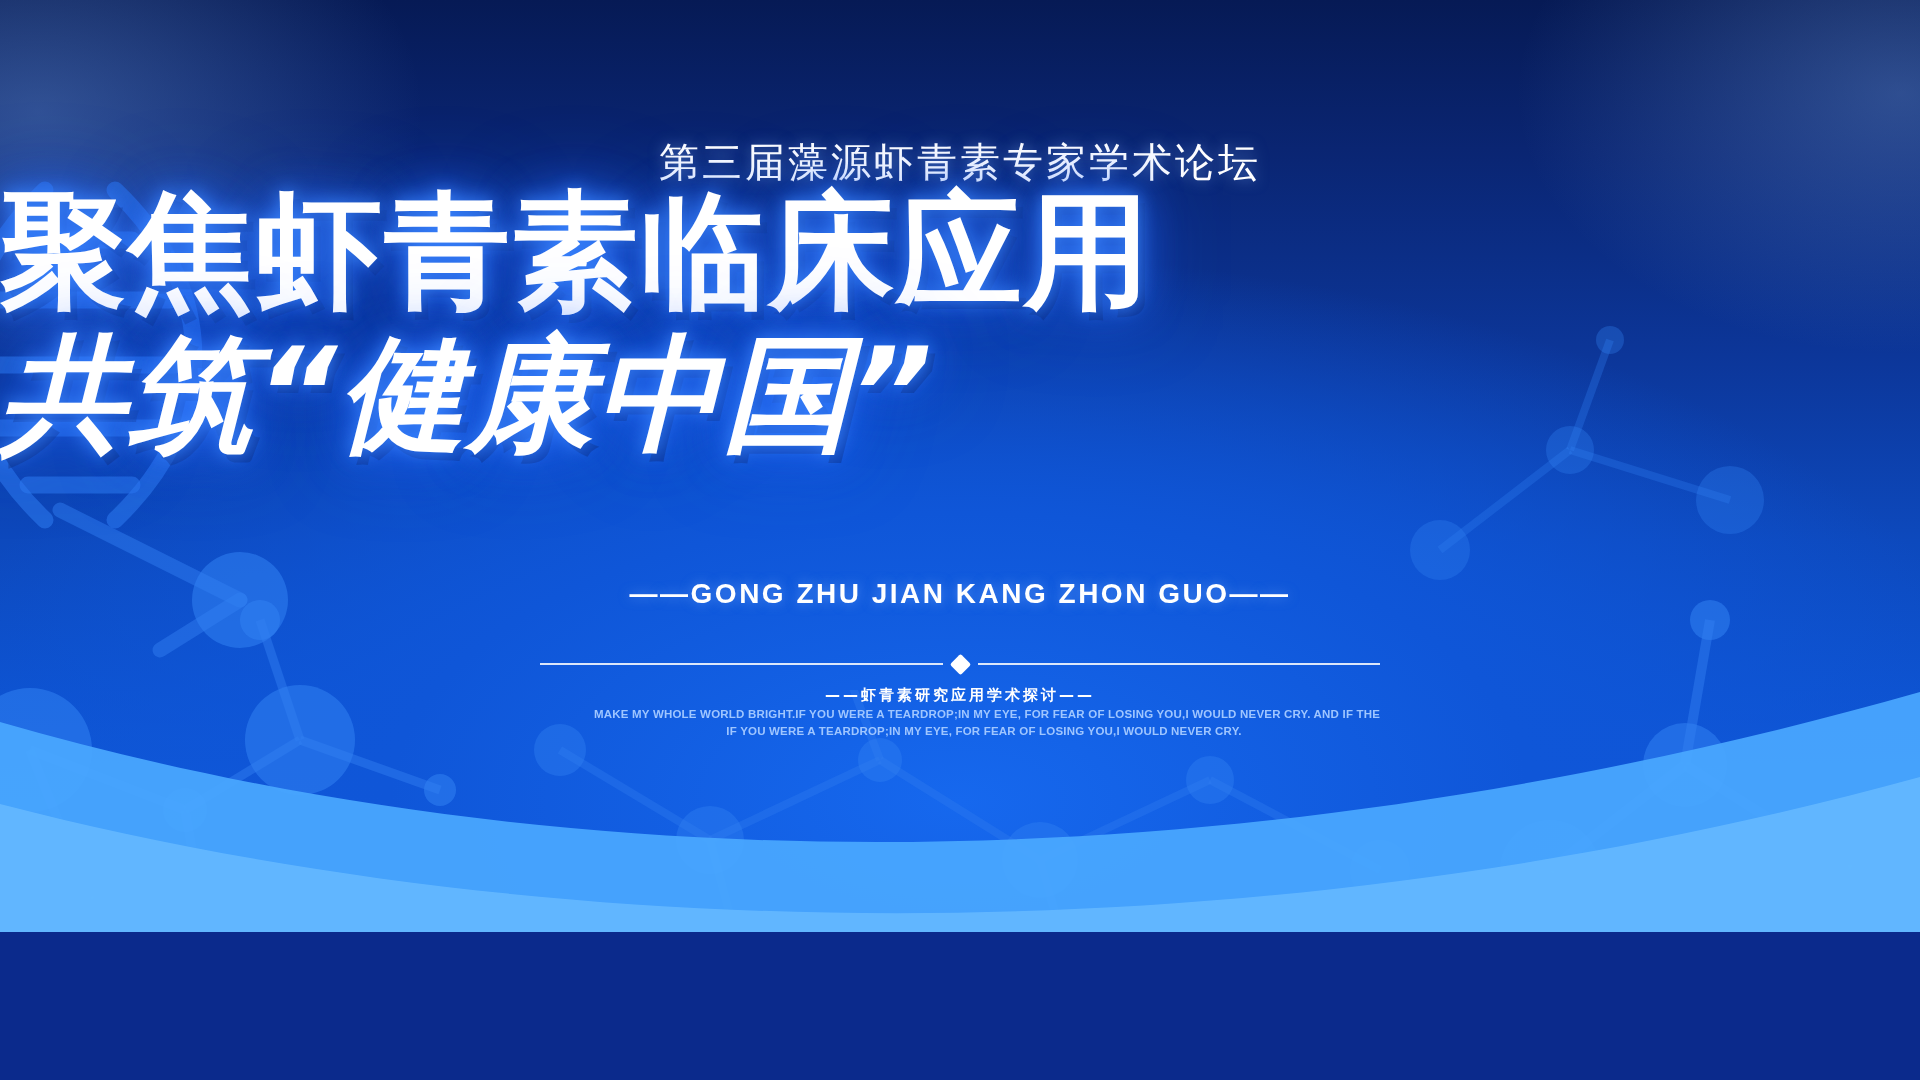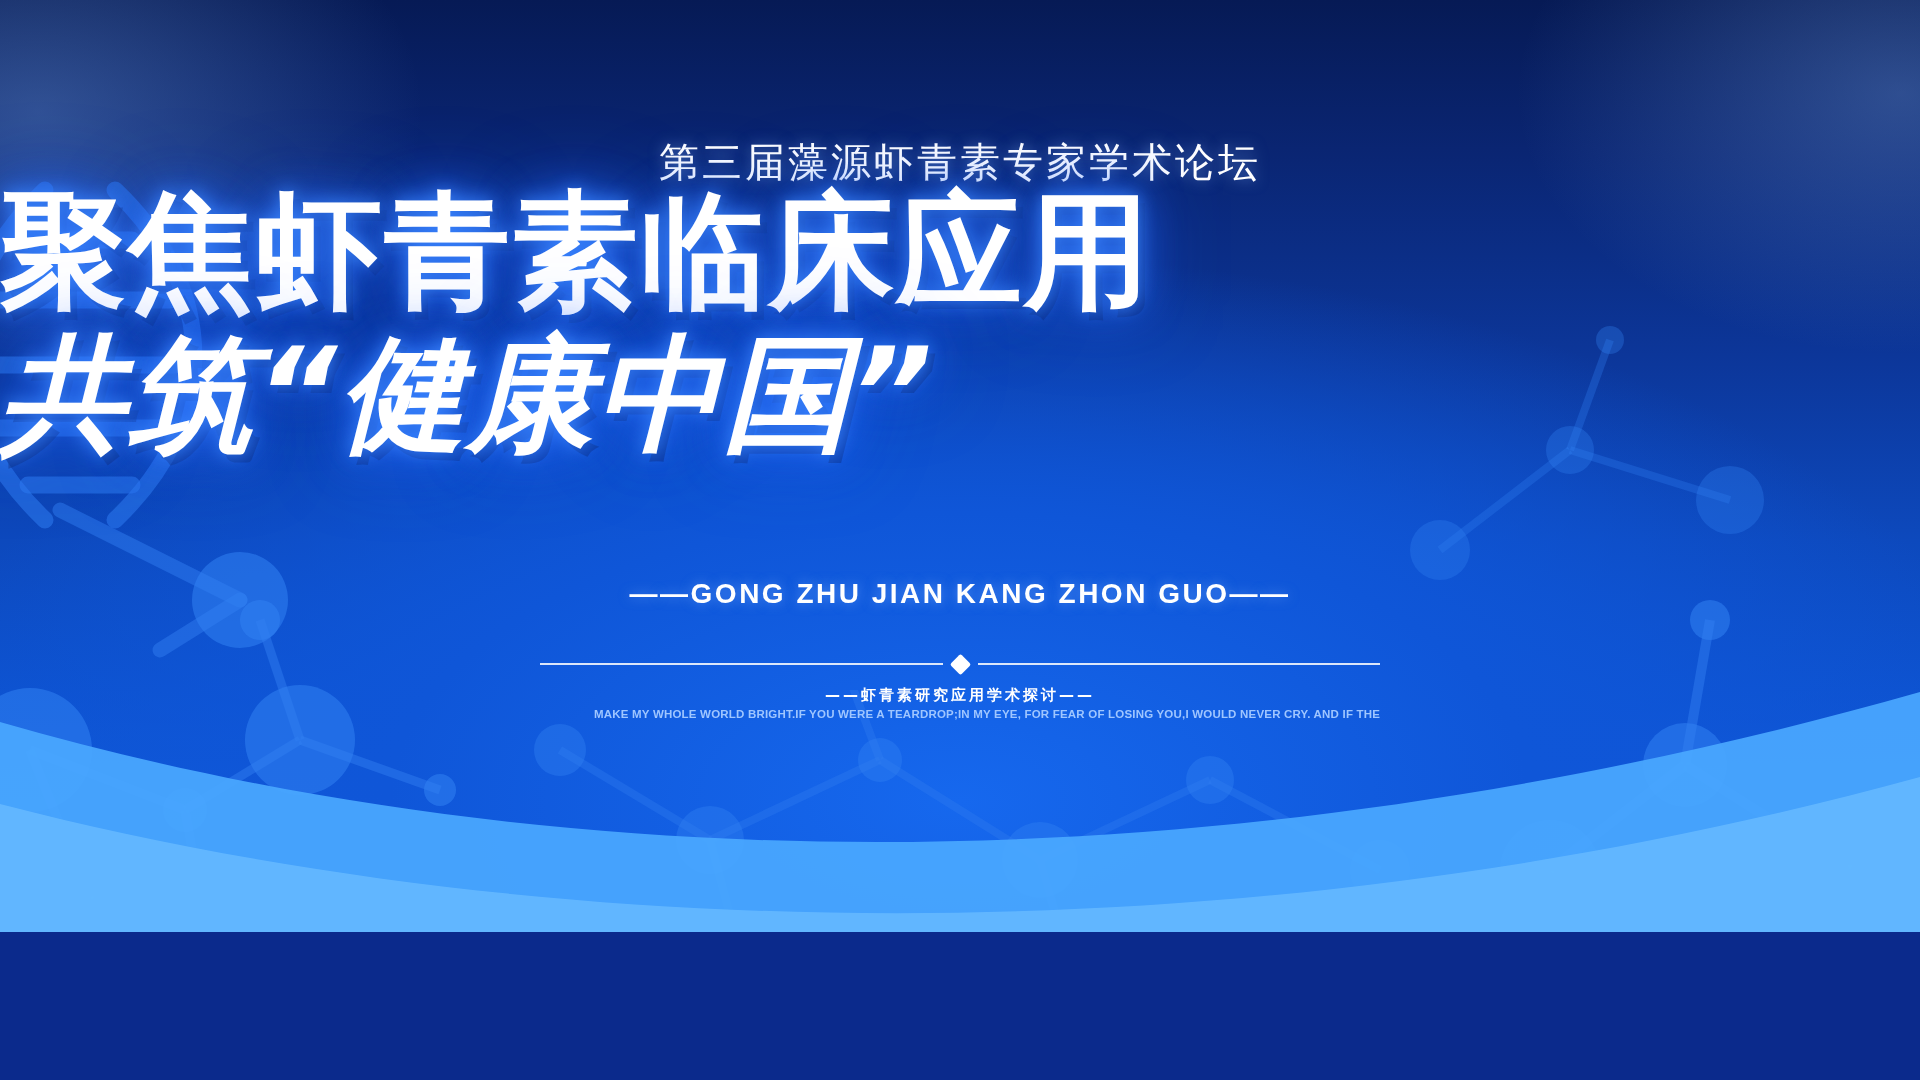--- a/index.html
+++ b/index.html
@@ -206,16 +206,17 @@
     <div class="divider">
       <span class="bar"></span>
       <span class="diamond"></span>
       <span class="bar"></span>
     </div>
 
     <div class="subnote">——虾青素研究应用学术探讨——</div>
 
     <div class="fineprint">
       <div class="l1">MAKE MY WHOLE WORLD BRIGHT.IF YOU WERE A TEARDROP;IN MY EYE, FOR FEAR OF LOSING YOU,I WOULD NEVER CRY. AND IF THE</div>
+      <div class="l2">IF YOU WERE A TEARDROP;IN MY EYE, FOR FEAR OF LOSING YOU,I WOULD NEVER CRY.</div>
     </div>
 
   </div>
 </div>
 
 </body></html>

